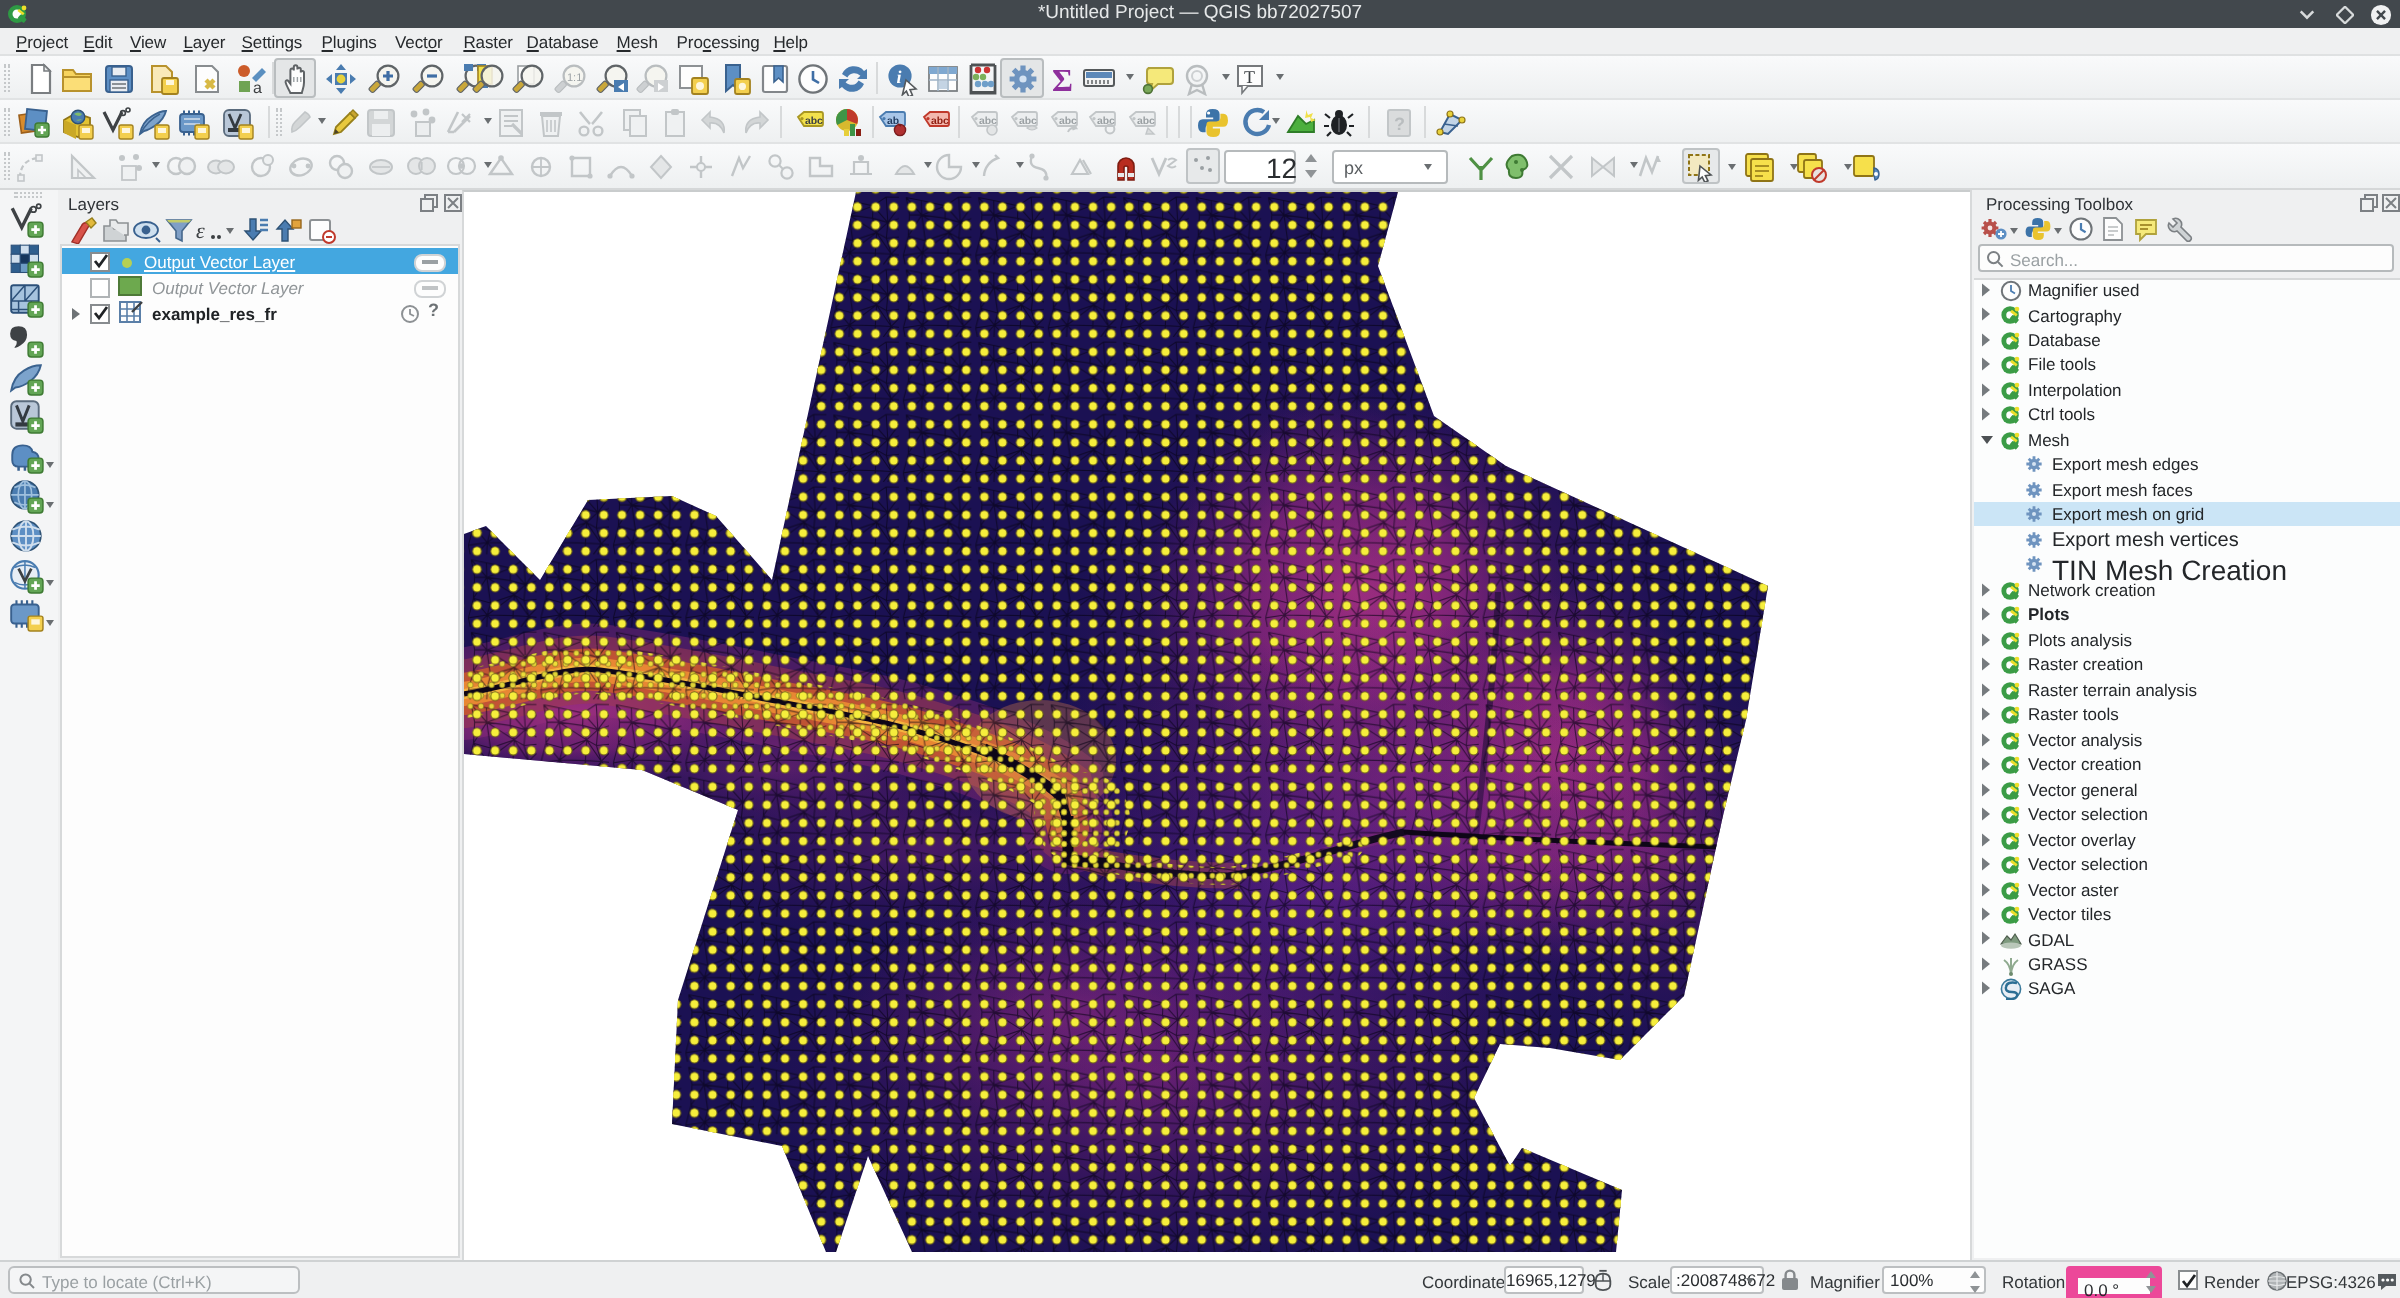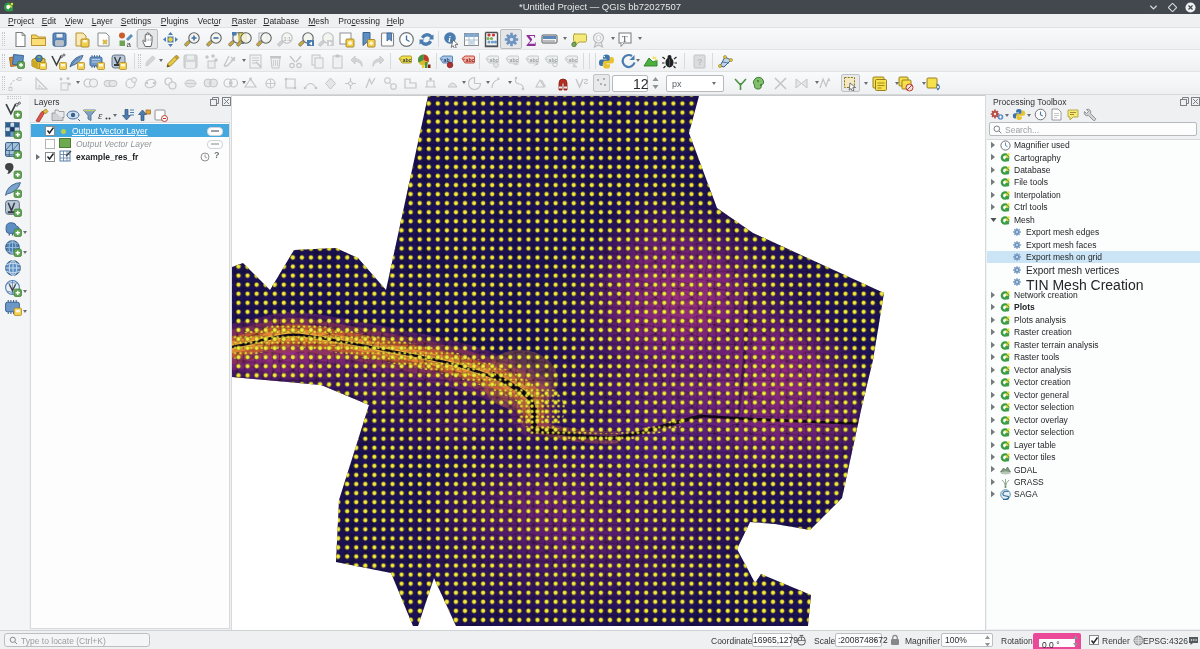--- a/index.html
+++ b/index.html
@@ -1142,21 +1142,21 @@
     <svg class="abs" style="left:4px;top:345.52px" width="6" height="8" viewBox="0 0 6 8">
       <path d="M1,0.8 l4,3.2 l-4,3.2z" fill="#767b7e"></path>
     </svg>
     <svg class="abs" style="left:14px;top:344.52px" width="11" height="11" viewBox="0 0 24 24">
       <circle cx="11" cy="12" r="9.5" fill="#3b9c46"></circle>
       <circle cx="11" cy="12" r="4.2" fill="#fdfefd"></circle>
       <rect x="12" y="13" width="9" height="5.5" rx="1" fill="#3b9c46" transform="rotate(40 15 15)"></rect>
       <circle cx="18.5" cy="5.5" r="2.6" fill="#eddf2a"></circle>
       <rect x="11.5" y="7.5" width="8" height="3" fill="#eddf2a" transform="rotate(38 14 9)"></rect>
     </svg>
-    <div class="abs" style="left:28px;top:344.5px;font-size:8.5px;color:#232629;font-weight:normal">Layer table</div>
+    <div class="abs" style="left:28px;top:344.5px;font-size:8.5px;color:#232629;font-weight:normal">Vector aster</div>
     <svg class="abs" style="left:4px;top:358.0px" width="6" height="8" viewBox="0 0 6 8">
       <path d="M1,0.8 l4,3.2 l-4,3.2z" fill="#767b7e"></path>
     </svg>
     <svg class="abs" style="left:14px;top:357.0px" width="11" height="11" viewBox="0 0 24 24">
       <circle cx="11" cy="12" r="9.5" fill="#3b9c46"></circle>
       <circle cx="11" cy="12" r="4.2" fill="#fdfefd"></circle>
       <rect x="12" y="13" width="9" height="5.5" rx="1" fill="#3b9c46" transform="rotate(40 15 15)"></rect>
       <circle cx="18.5" cy="5.5" r="2.6" fill="#eddf2a"></circle>
       <rect x="11.5" y="7.5" width="8" height="3" fill="#eddf2a" transform="rotate(38 14 9)"></rect>
     </svg>

